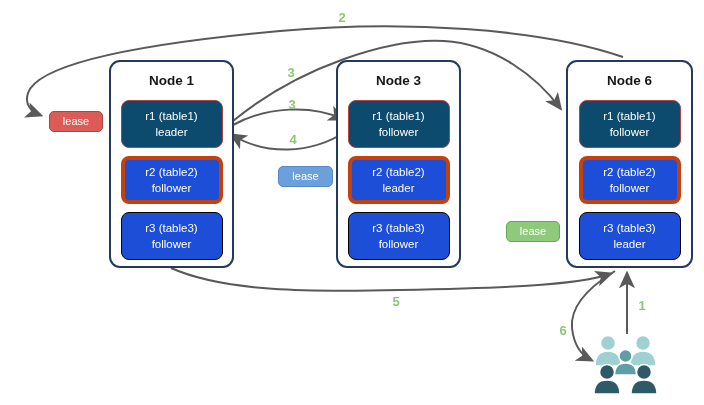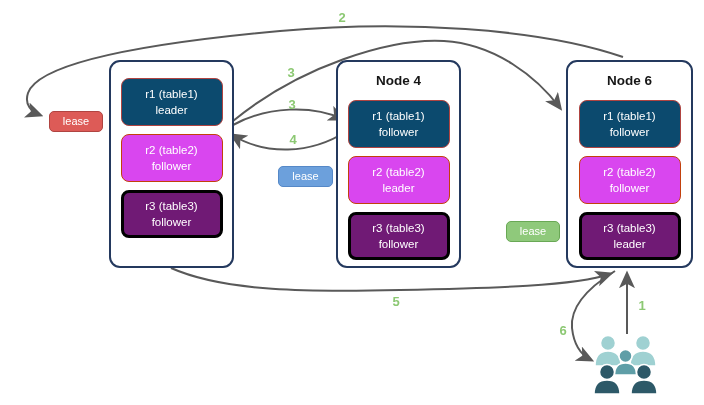--- a/index.html
+++ b/index.html
@@ -18,22 +18,22 @@
     height:22px;line-height:22px;text-align:center;
     font-weight:bold;font-size:13.5px;color:#161616;
   }
   .replica{
     width:102px;height:48px;margin:8px auto 0 auto;box-sizing:border-box;
     border-radius:8px;display:flex;flex-direction:column;justify-content:center;
     text-align:center;color:#fff;font-size:11.5px;line-height:1.4;
   }
   .replica span{display:block;}
   .replica.red{background:#0c4a6e;border:1px solid #b04441;}
-  .replica.blue{background:#d946ef;border:1px solid #c2410c;}
-  .replica.green{background:#701a75;border:3px solid #000000;}
+  .replica.blue{background:#1d4ed8;border:4px solid #c2410c;}
+  .replica.green{background:#1d4ed8;border:1px solid #000000;}
 
   .lease{
     position:absolute;box-sizing:border-box;border-radius:5px;
     color:#fff;font-size:11px;text-align:center;padding:3px 0;height:21px;
   }
   .lease.red{background:#dd5b57;border:1px solid #b04441;left:49px;top:111px;width:54px;}
   .lease.blue{background:#6ca0dc;border:1px solid #5588c7;left:278px;top:166px;width:55px;}
   .lease.green{background:#8fc97b;border:1px solid #69a855;left:506px;top:221px;width:54px;}
 
   .step{
@@ -58,36 +58,37 @@
       <path d="M233,121 C300,66 390,38 444,41 C495,44 537,77 560,108" marker-end="url(#ah)"></path>
       <path d="M233,125 C268,106 312,105 343,119" marker-end="url(#ah)"></path>
       <path d="M347,131 C310,155 265,155 232,135" marker-end="url(#ah)"></path>
       <path d="M171,268 C225,292 310,292 400,290 C495,288 575,286 610,274" marker-end="url(#ah)"></path>
       <path d="M627,334 L627,274" marker-end="url(#ah)"></path>
       <path d="M615,271 C589,287 570,306 572,328 C574,346 581,355 591,360" marker-end="url(#ah)"></path>
     </g>
   </svg>
 
   <div class="node" style="left:109px;width:125px;">
+    <div class="node-title">Node 1</div>
     <div class="replica red">
       <span>r1 (table1)</span>
       <span>leader</span>
     </div>
     <div class="replica blue">
       <span>r2 (table2)</span>
       <span>follower</span>
     </div>
     <div class="replica green">
       <span>r3 (table3)</span>
       <span>follower</span>
     </div>
   </div>
 
   <div class="node" style="left:336px;width:125px;">
-    <div class="node-title">Node 4</div>
+    <div class="node-title">Node 3</div>
     <div class="replica red">
       <span>r1 (table1)</span>
       <span>follower</span>
     </div>
     <div class="replica blue">
       <span>r2 (table2)</span>
       <span>leader</span>
     </div>
     <div class="replica green">
       <span>r3 (table3)</span>

